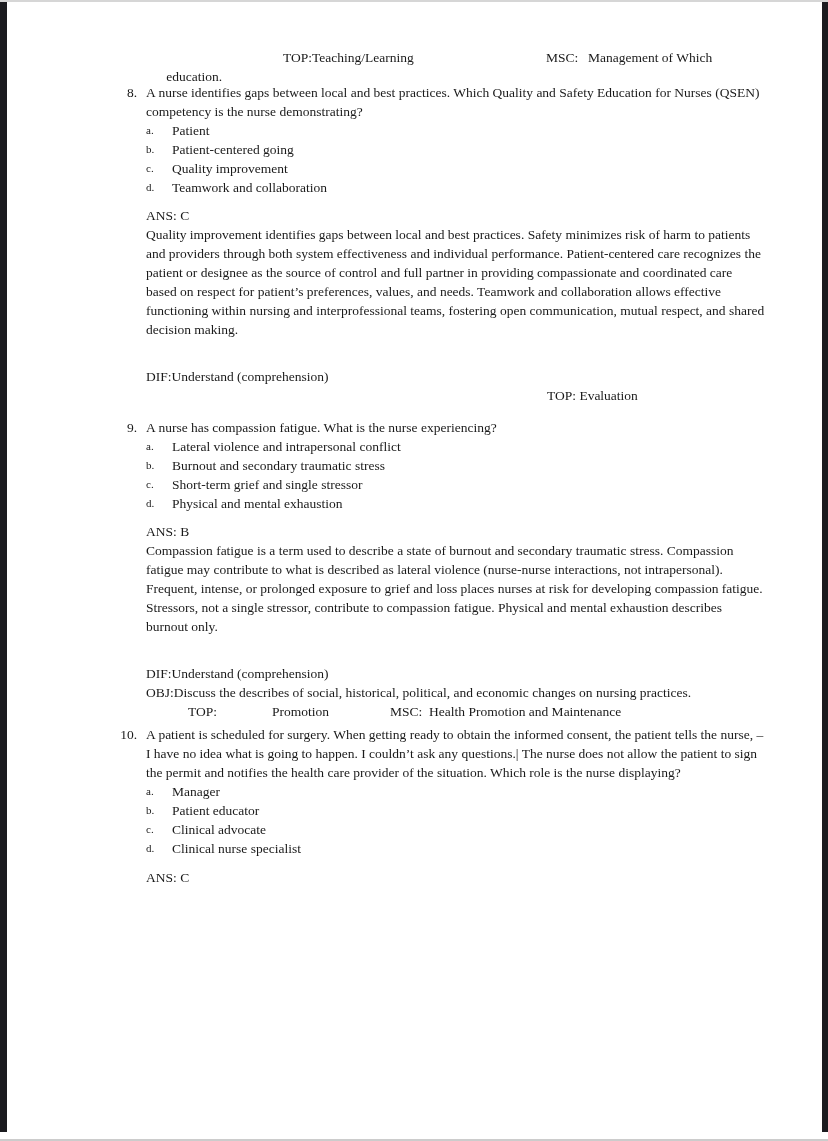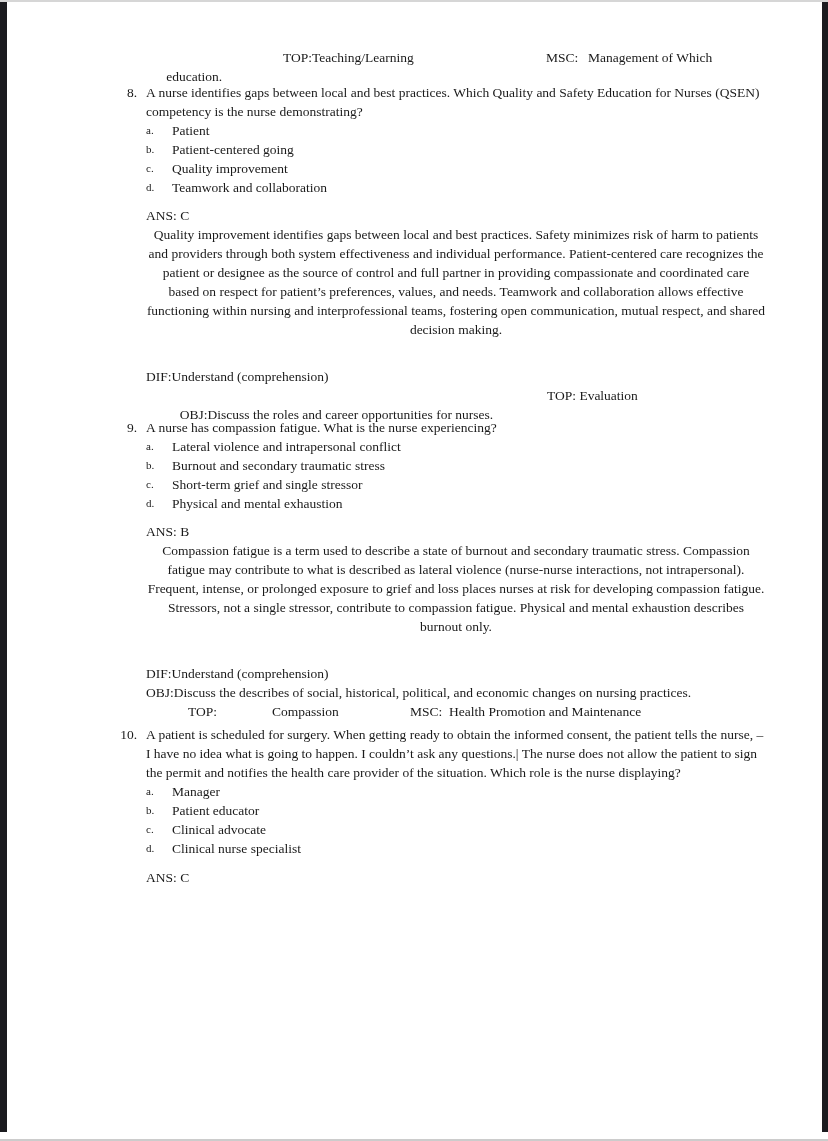--- a/index.html
+++ b/index.html
@@ -35,21 +35,21 @@
     width:27px; text-align:right;
   }
   .stem { width:620px; }
   .opt-row { display:flex; }
   .opt-letter {
     width:26px; flex:0 0 26px;
     font-size:11px;
   }
   .ans-block { margin-top:9px; }
   .ans-block.ans-only { margin-top:10px; }
-  .rationale { width:620px;text-align:center; }
+  .rationale { width:620px; }
   .meta-block { margin-top:28px; }
 </style>
 </head>
 <body>
 
 <div>
   <div class="edge-top"></div>
   <div class="edge-left"></div>
   <div class="edge-right"></div>
   <div class="edge-bottom"></div>
@@ -85,21 +85,20 @@
           <span class="opt-text">Teamwork and collaboration</span>
         </div>
       </div>
       <div class="ans-block">
         <div class="ans-line">ANS: C</div>
         <div class="rationale">Quality improvement identifies gaps between local and best practices. Safety minimizes risk of harm to patients and providers through both system effectiveness and individual performance. Patient-centered care recognizes the patient or designee as the source of control and full partner in providing compassionate and coordinated care based on respect for patient’s preferences, values, and needs. Teamwork and collaboration allows effective functioning within nursing and interprofessional teams, fostering open communication, mutual respect, and shared decision making.</div>
       </div>
       <div class="meta-block">
         <div class="meta-line">DIF:Understand (comprehension)</div>
         <div class="meta-line">
-          <span>OBJ:Discuss the roles and career opportunities for nurses.</span>
           <span class="tab" style="left:401px">TOP: Evaluation</span>
         </div>
       </div>
     </div>
 
     <div class="question q9">
       <span class="qnum">9.</span>
       <div class="stem">A nurse has compassion fatigue. What is the nurse experiencing?</div>
       <div class="options">
         <div class="opt-row">
@@ -121,22 +120,22 @@
       </div>
       <div class="ans-block">
         <div class="ans-line">ANS: B</div>
         <div class="rationale">Compassion fatigue is a term used to describe a state of burnout and secondary traumatic stress. Compassion fatigue may contribute to what is described as lateral violence (nurse-nurse interactions, not intrapersonal). Frequent, intense, or prolonged exposure to grief and loss places nurses at risk for developing compassion fatigue. Stressors, not a single stressor, contribute to compassion fatigue. Physical and mental exhaustion describes burnout only.</div>
       </div>
       <div class="meta-block">
         <div class="meta-line">DIF:Understand (comprehension)</div>
         <div class="meta-line">OBJ:Discuss the describes of social, historical, political, and economic changes on nursing practices.</div>
         <div class="meta-line">
           <span class="tab" style="left:42px">TOP:</span>
-          <span class="tab" style="left:126px">Compassion</span>
-          <span class="tab" style="left:264px">MSC:  Health Promotion and Maintenance</span>
+          <span class="tab" style="left:126px">Promotion</span>
+          <span class="tab" style="left:244px">MSC:  Health Promotion and Maintenance</span>
         </div>
       </div>
     </div>
 
     <div class="question q10">
       <span class="qnum">10.</span>
       <div class="stem">A patient is scheduled for surgery. When getting ready to obtain the informed consent, the patient tells the nurse, –I have no idea what is going to happen. I couldn’t ask any questions.| The nurse does not allow the patient to sign the permit and notifies the health care provider of the situation. Which role is the nurse displaying?</div>
       <div class="options">
         <div class="opt-row">
           <span class="opt-letter">a.</span>

